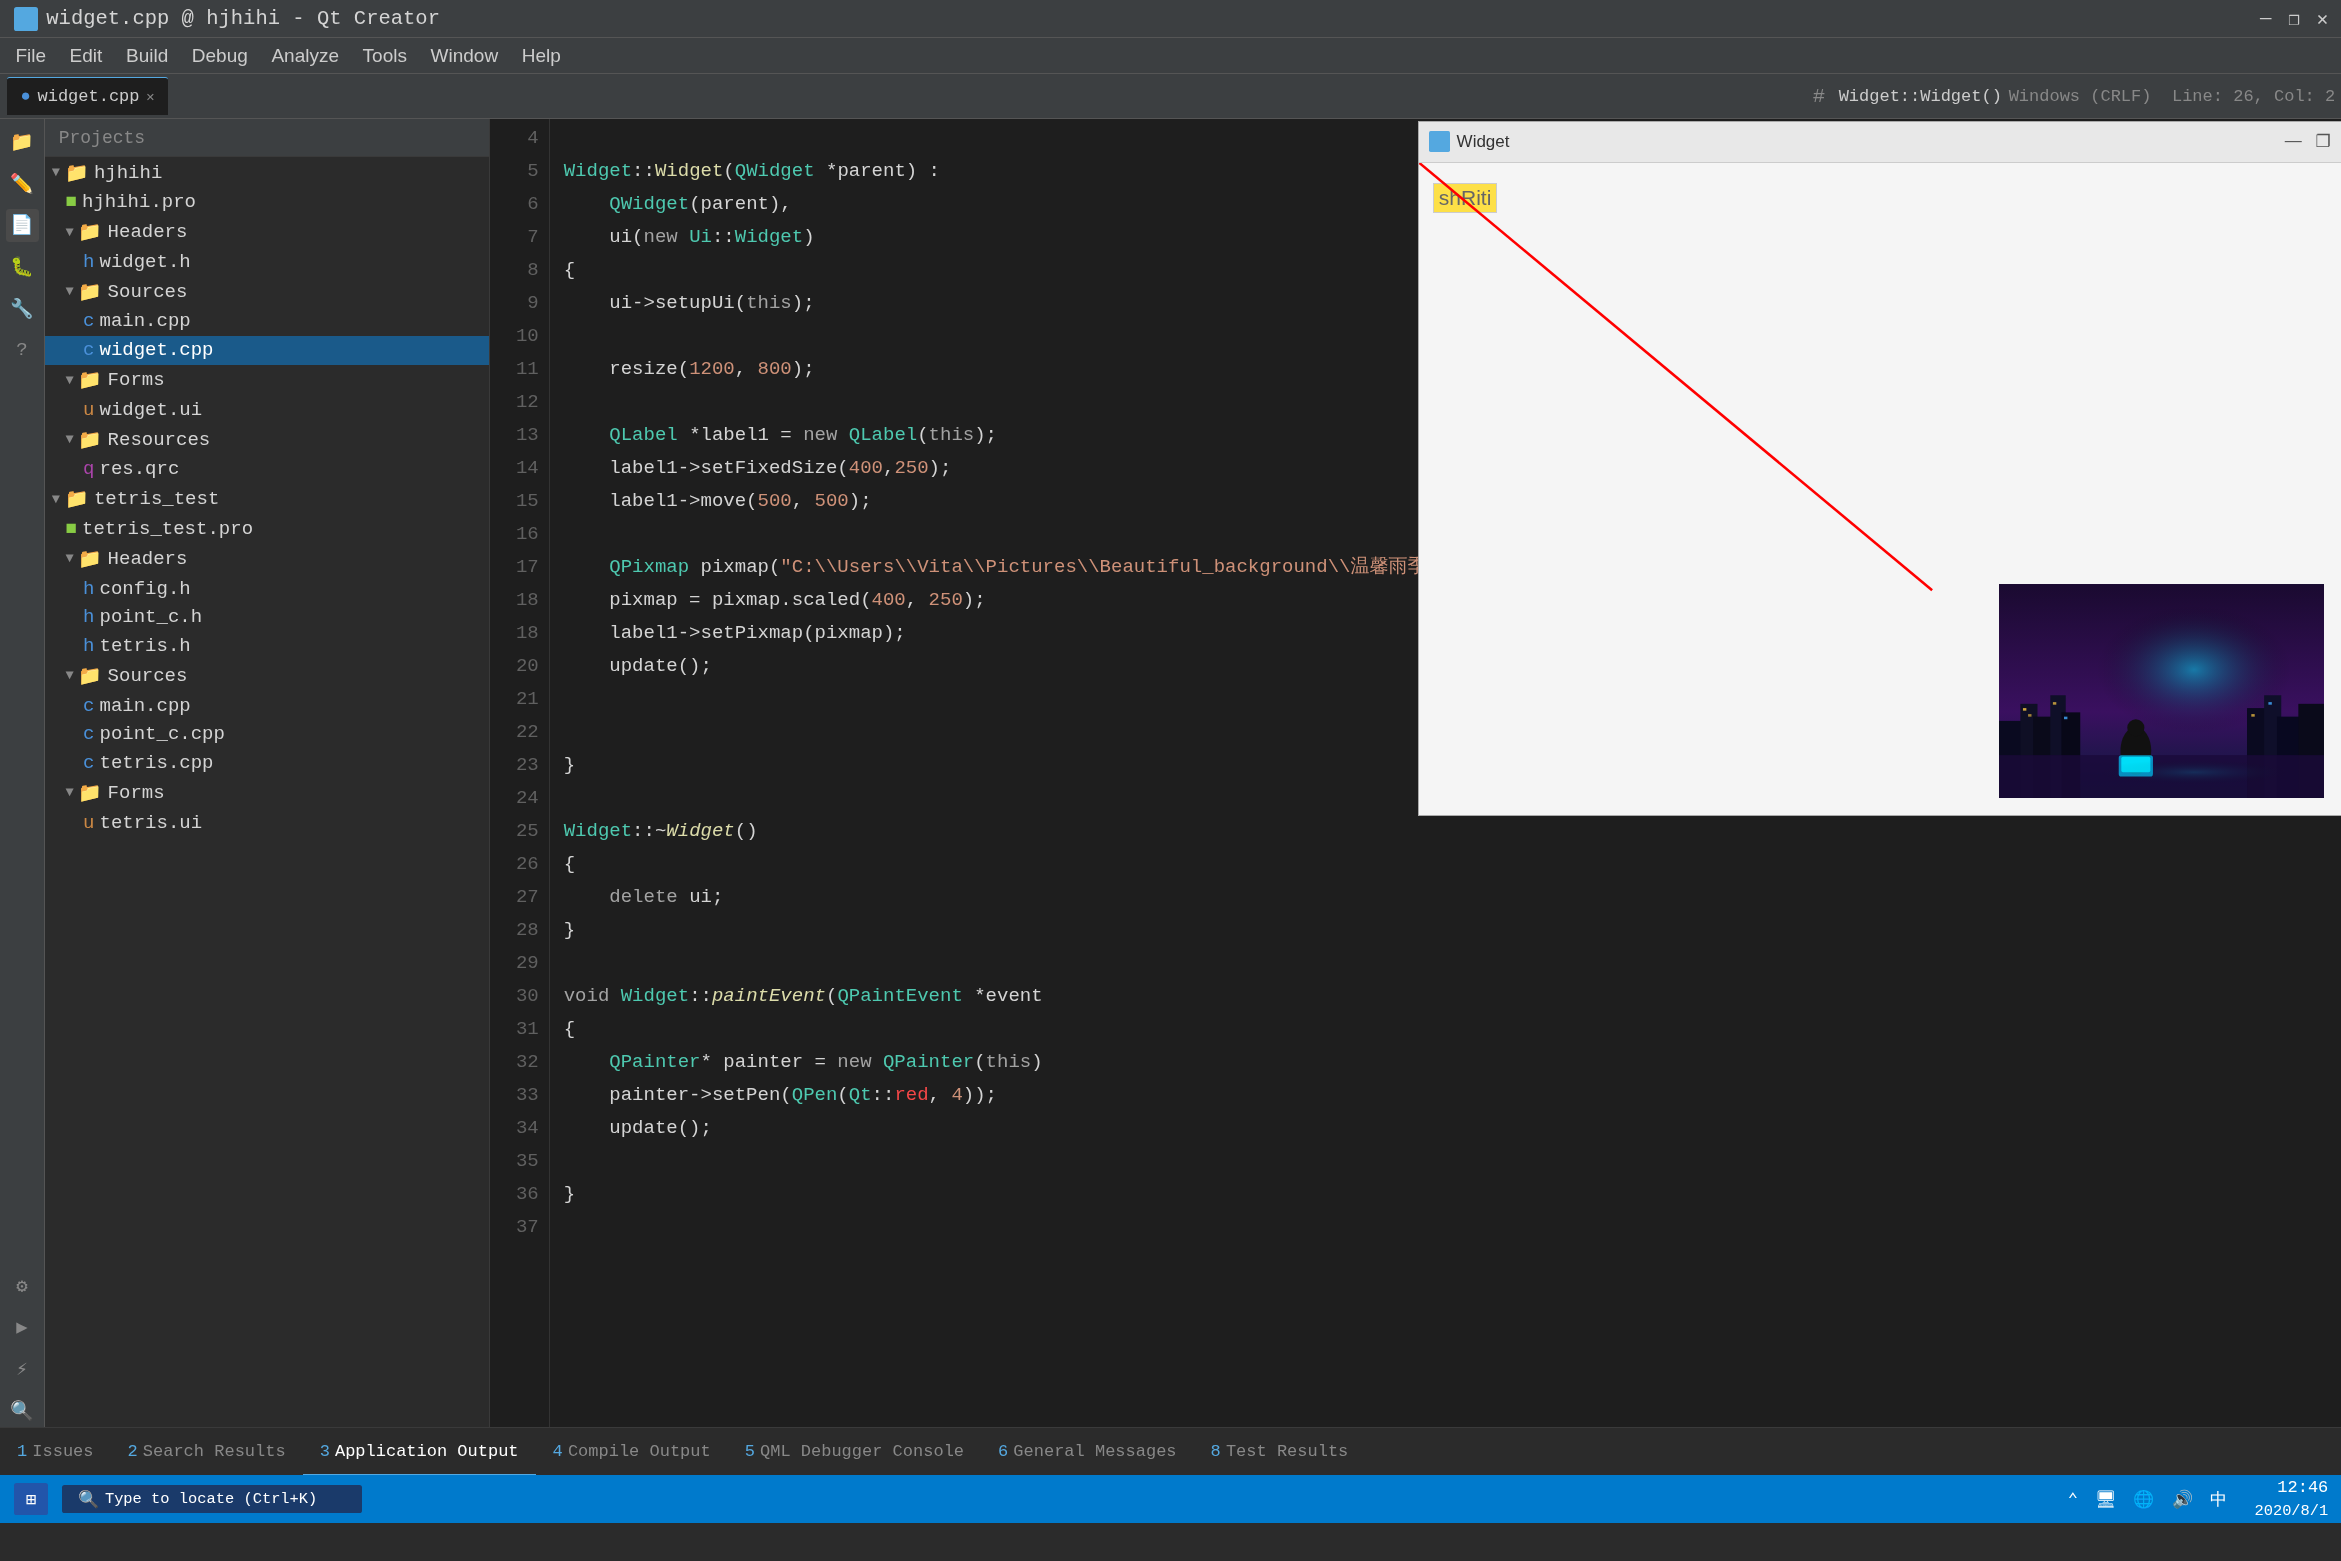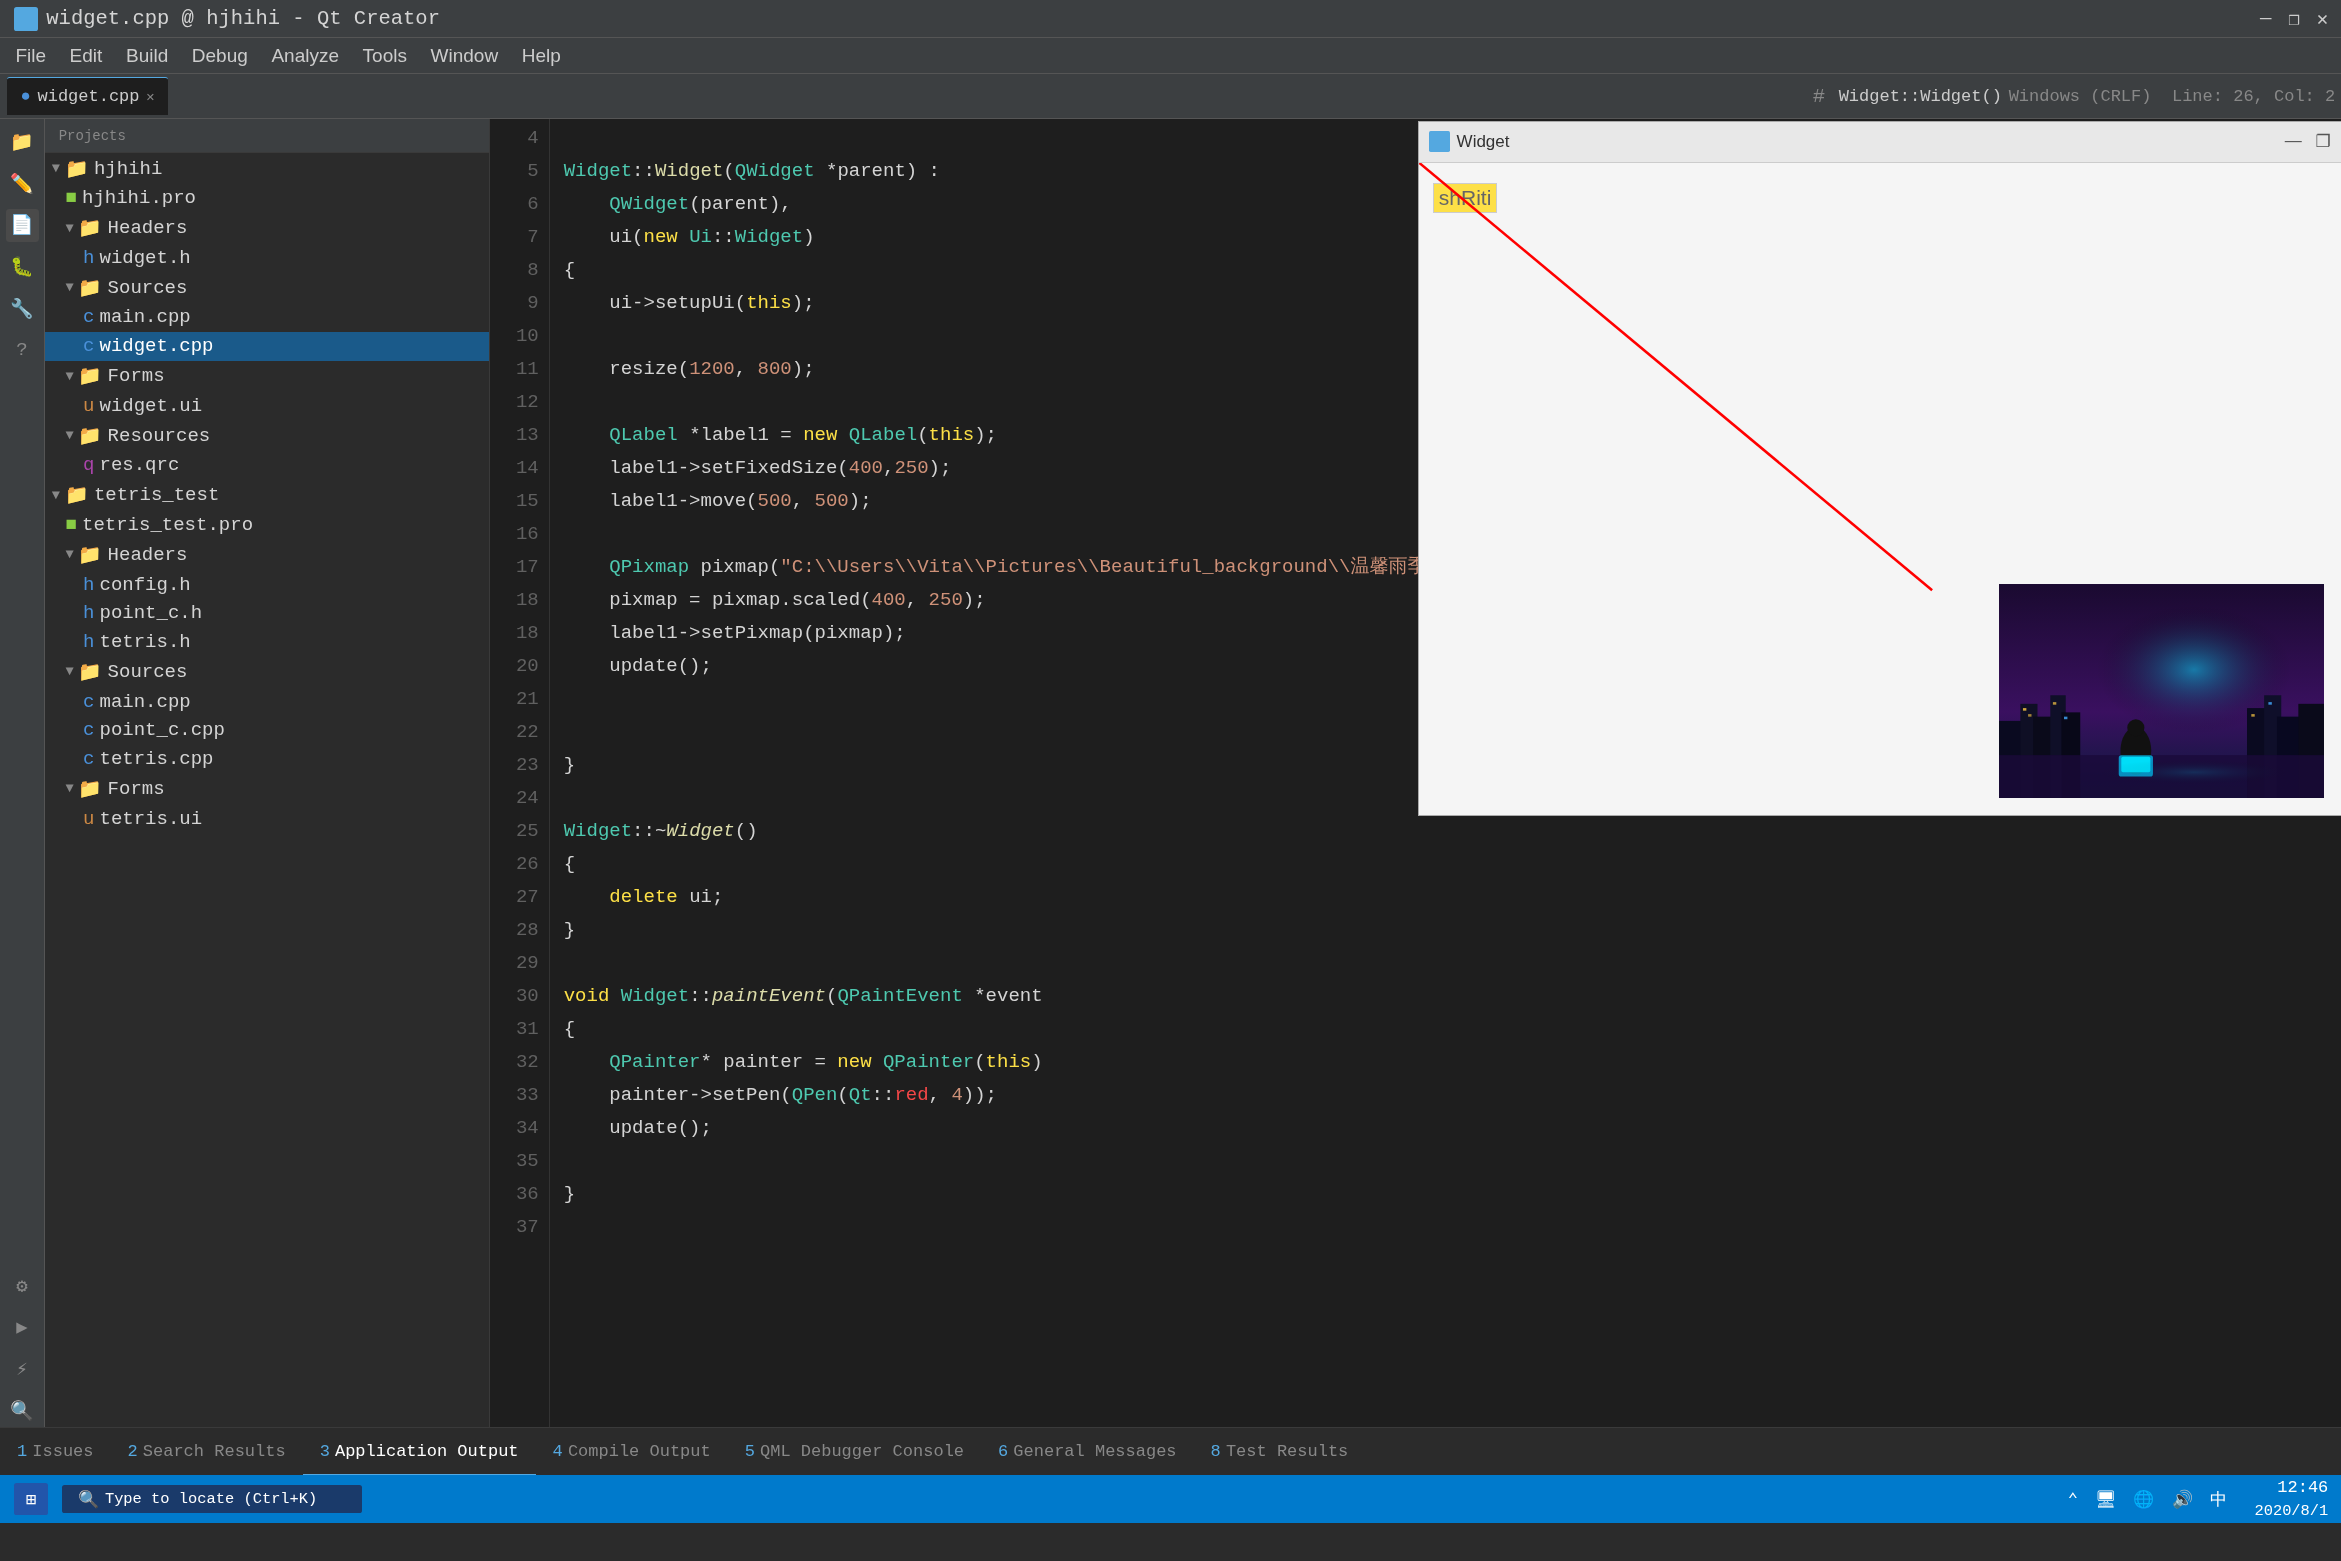--- a/index.html
+++ b/index.html
@@ -124,21 +124,21 @@
     
     #project-panel {
       width: 445px;
       background: #2b2b2b;
       border-right: 0.9px solid #3a3a3a;
       overflow-y: auto;
       font-size: 19px;
     }
     #project-panel-header {
       padding: 8.6px 13.7px;
-      font-size: 14px;
+      font-size: 18px;
       color: #888;
       background: #3c3f41;
       display: flex;
       align-items: center;
       gap: 6.8px;
       border-bottom: 0.9px solid #3a3a3a;
     }
     .tree-item {
       display: flex;
       align-items: center;
@@ -182,21 +182,21 @@
       border-right: 0.9px solid #333;
     }
     #code-content {
       flex: 1;
       padding: 3.4px 13.7px;
       line-height: 33px;
       font-size: 19px;
       overflow: hidden;
     }
     .code-line { white-space: pre; display: block; }
-    .kw-blue { color: #fde047; }
+    .kw-blue { color: #a3a3a3; }
     .kw-green { color: #4ec9b0; }
     .kw-orange { color: #ce9178; }
     .kw-yellow { color: #dcdcaa; }
     .kw-white { color: #d4d4d4; }
     .kw-red { color: #f44747; }
     .string { color: #ce9178; }
 
     
     #bottom-panel {
       height: 48px;

